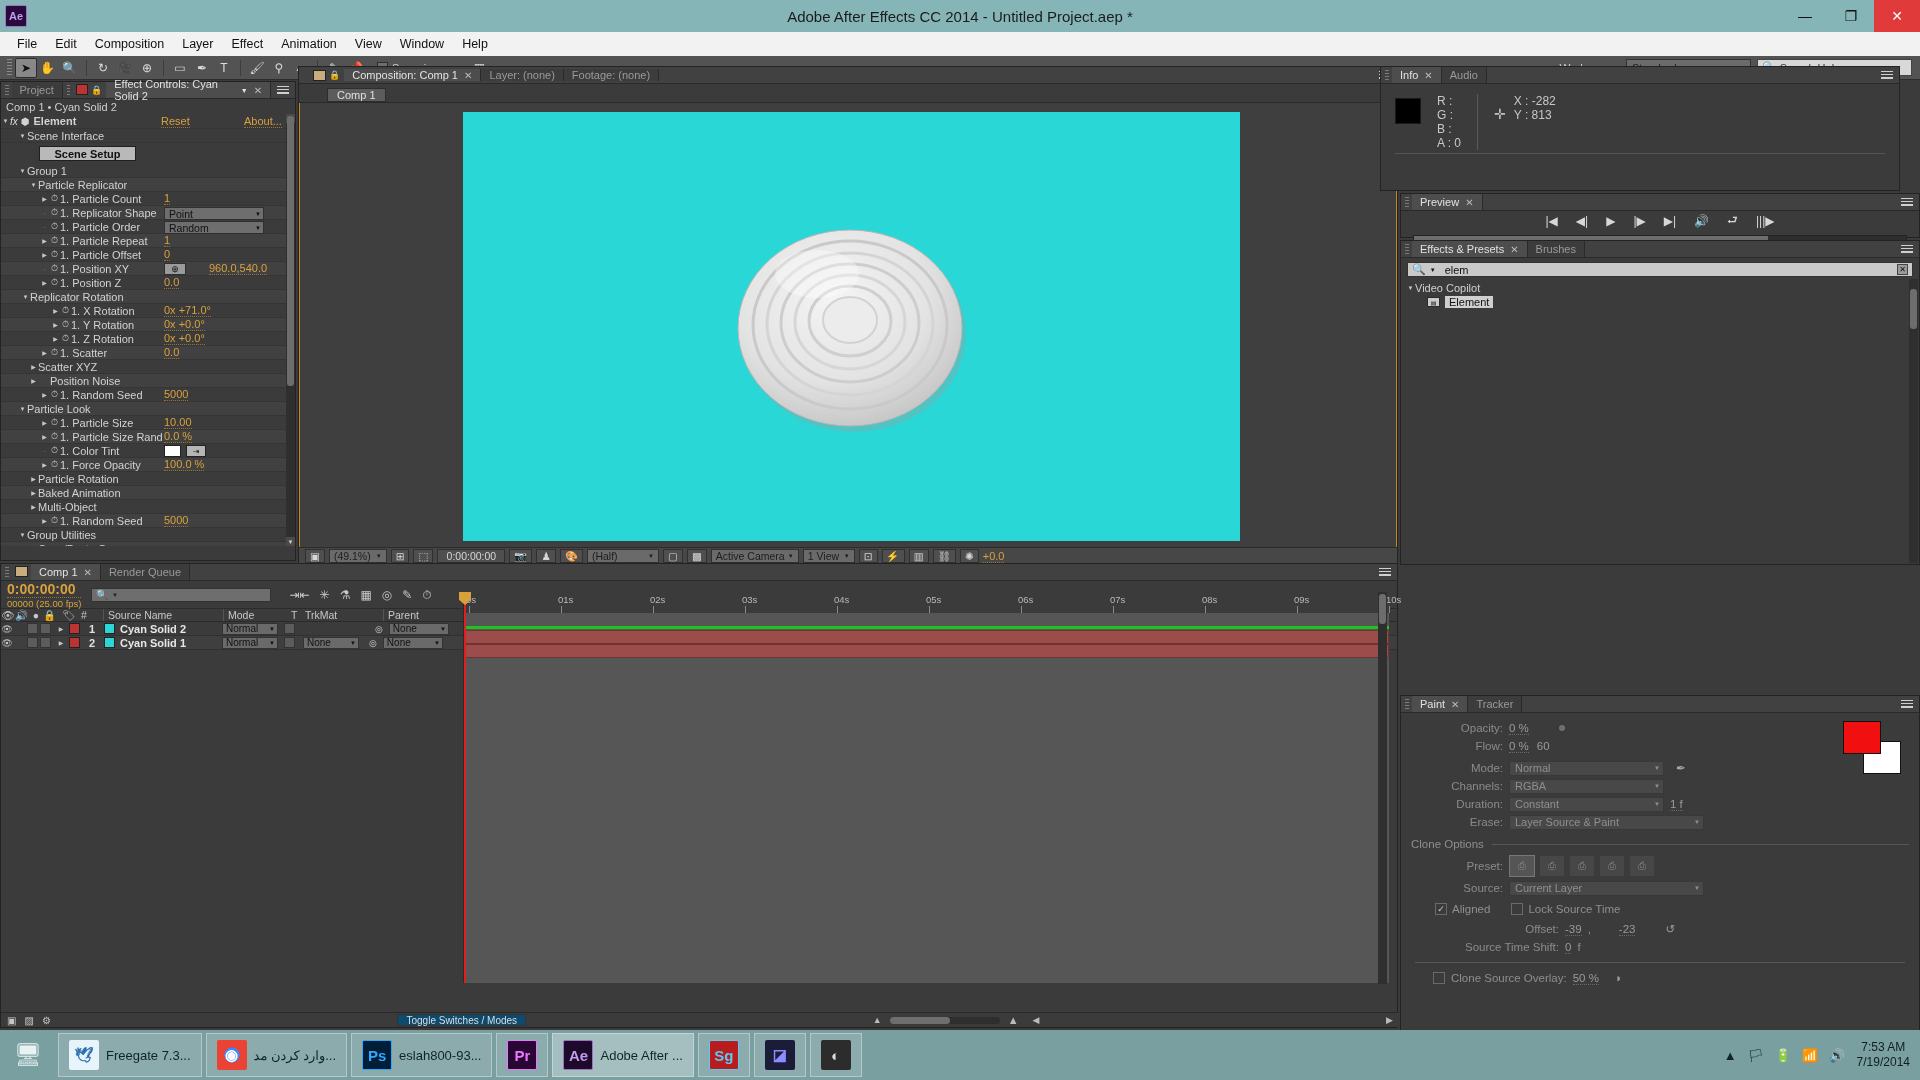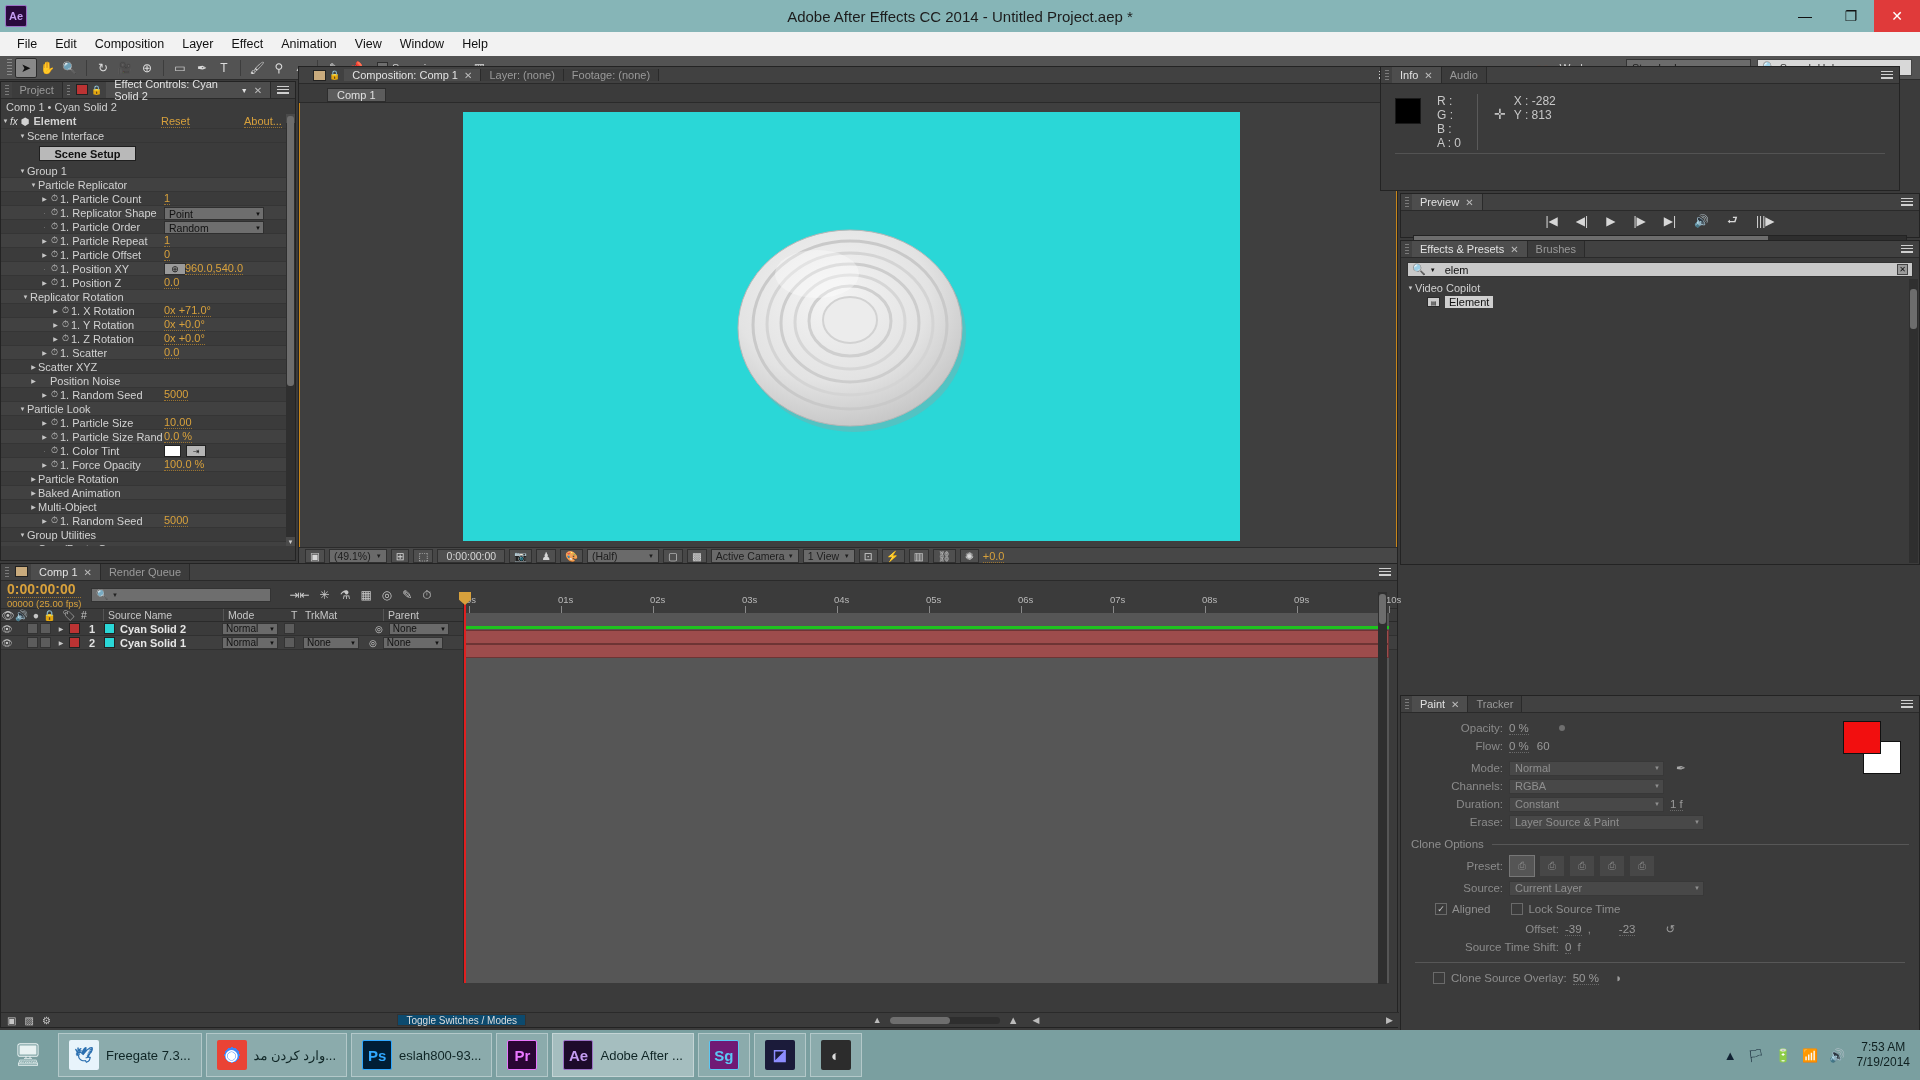--- a/index.html
+++ b/index.html
@@ -344,21 +344,21 @@
             <span class="tri">▶</span>
             <span class="stopwatch">⏱</span>
             <span class="fxname">1. Particle Offset</span>
             <span class="fxval">0</span>
           </div>
           <div class="fxrow alt" style="padding-left: 39px;">
             <span class="tri">·</span>
             <span class="stopwatch">⏱</span>
             <span class="fxname">1. Position XY</span>
             <div class="pos-icon">⊕</div>
-            <span class="fxval" style="left: 184px;">960.0,540.0</span>
+            <span class="fxval" style="left: 208px;">960.0,540.0</span>
           </div>
           <div class="fxrow" style="padding-left: 39px;">
             <span class="tri">▶</span>
             <span class="stopwatch">⏱</span>
             <span class="fxname">1. Position Z</span>
             <span class="fxval">0.0</span>
           </div>
           <div class="fxrow alt" style="padding-left: 20px;">
             <span class="tri">▼</span>
             <span class="fxname">Replicator Rotation</span>
@@ -917,21 +917,21 @@
           <span>eslah800-93...</span>
         </div>
         <div class="tb-item">
           <div class="tb-ico" style="background:#2a0634;color:#ea77ff;border:1px solid #ea77ff;">Pr</div>
         </div>
         <div class="tb-item active">
           <div class="tb-ico" style="background:#1d0a2b;color:#c39bf0;border:1px solid #9b72c6;">Ae</div>
           <span>Adobe After ...</span>
         </div>
         <div class="tb-item">
-          <div class="tb-ico" style="background:#701a75;color:#5bc8f5;border:1px solid #5bc8f5;">Sg</div>
+          <div class="tb-ico" style="background:#b91c1c;color:#5bc8f5;border:1px solid #5bc8f5;">Sg</div>
         </div>
         <div class="tb-item">
           <div class="tb-ico" style="background:#1b1b3a;color:#8d8dff;">◪</div>
         </div>
         <div class="tb-item">
           <div class="tb-ico" style="background:#2c2c2c;color:#ddd;">◐</div>
         </div>
       </div>
     <div class="tray">
       <span>▲</span>

